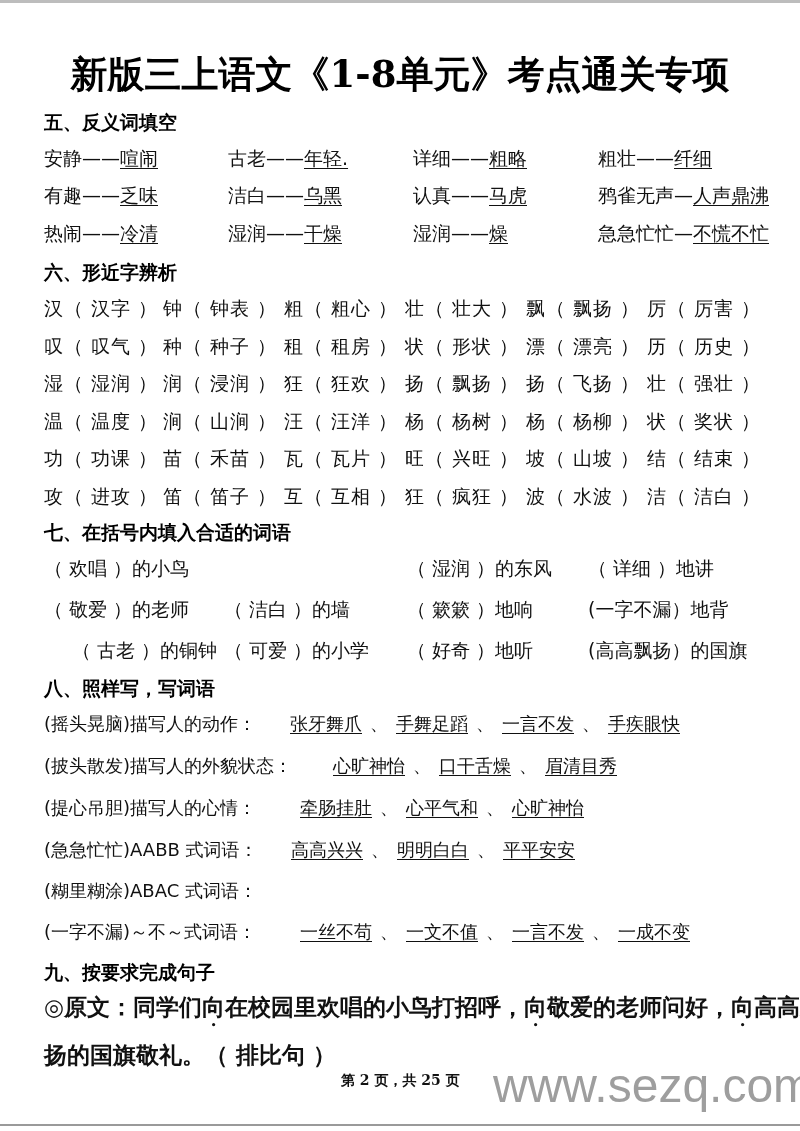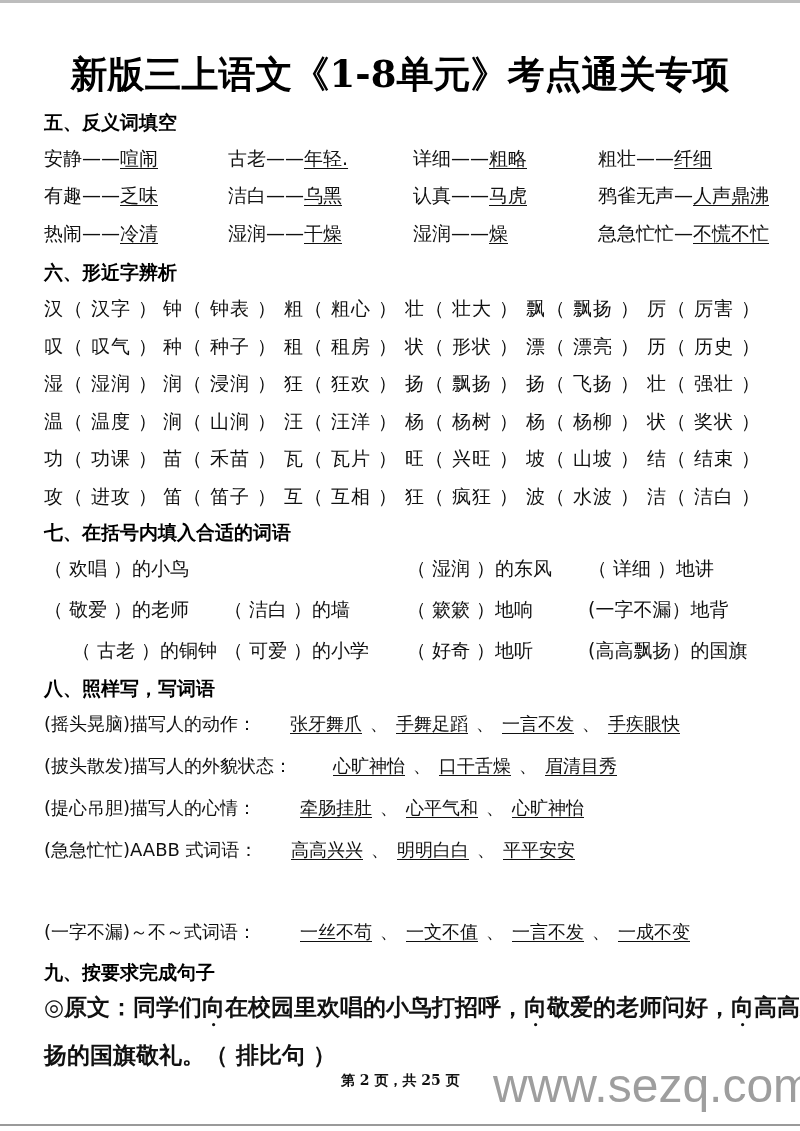--- a/index.html
+++ b/index.html
@@ -146,20 +146,21 @@
     </div>
     <div class="row s8" style="top: 796px;">
       <div class="cell" style="left: 44px;">(提心吊胆)描写人的心情：</div>
       <div class="cell" style="left: 300px;"><span class="u2">牵肠挂肚</span><span class="sep">、</span><span class="u2">心平气和</span><span class="sep">、</span><span class="u2">心旷神怡</span></div>
     </div>
     <div class="row s8" style="top: 838px;">
       <div class="cell" style="left: 44px;">(急急忙忙)AABB 式词语：</div>
       <div class="cell" style="left: 291px;"><span class="u2">高高兴兴</span><span class="sep">、</span><span class="u2">明明白白</span><span class="sep">、</span><span class="u2">平平安安</span></div>
     </div>
     <div class="row s8" style="top: 879px;">
+      <div class="cell" style="left: 44px;">(糊里糊涂)ABAC 式词语：</div>
     </div>
     <div class="row s8" style="top: 920px;">
       <div class="cell" style="left: 44px;">(一字不漏)～不～式词语：</div>
       <div class="cell" style="left: 300px;"><span class="u2">一丝不苟</span><span class="sep">、</span><span class="u2">一文不值</span><span class="sep">、</span><span class="u2">一言不发</span><span class="sep">、</span><span class="u2">一成不变</span></div>
     </div>
   </div>
 
 <div class="heading" style="top:960px">九、按要求完成句子</div>
 <div class="sentence" style="top:992px">
   <span>◎原文：同学们</span><span class="dotted">向</span><span>在校园里欢唱的小鸟打招呼，</span><span class="dotted">向</span><span>敬爱的老师问好，</span><span class="dotted">向</span><span>高高飘</span>

